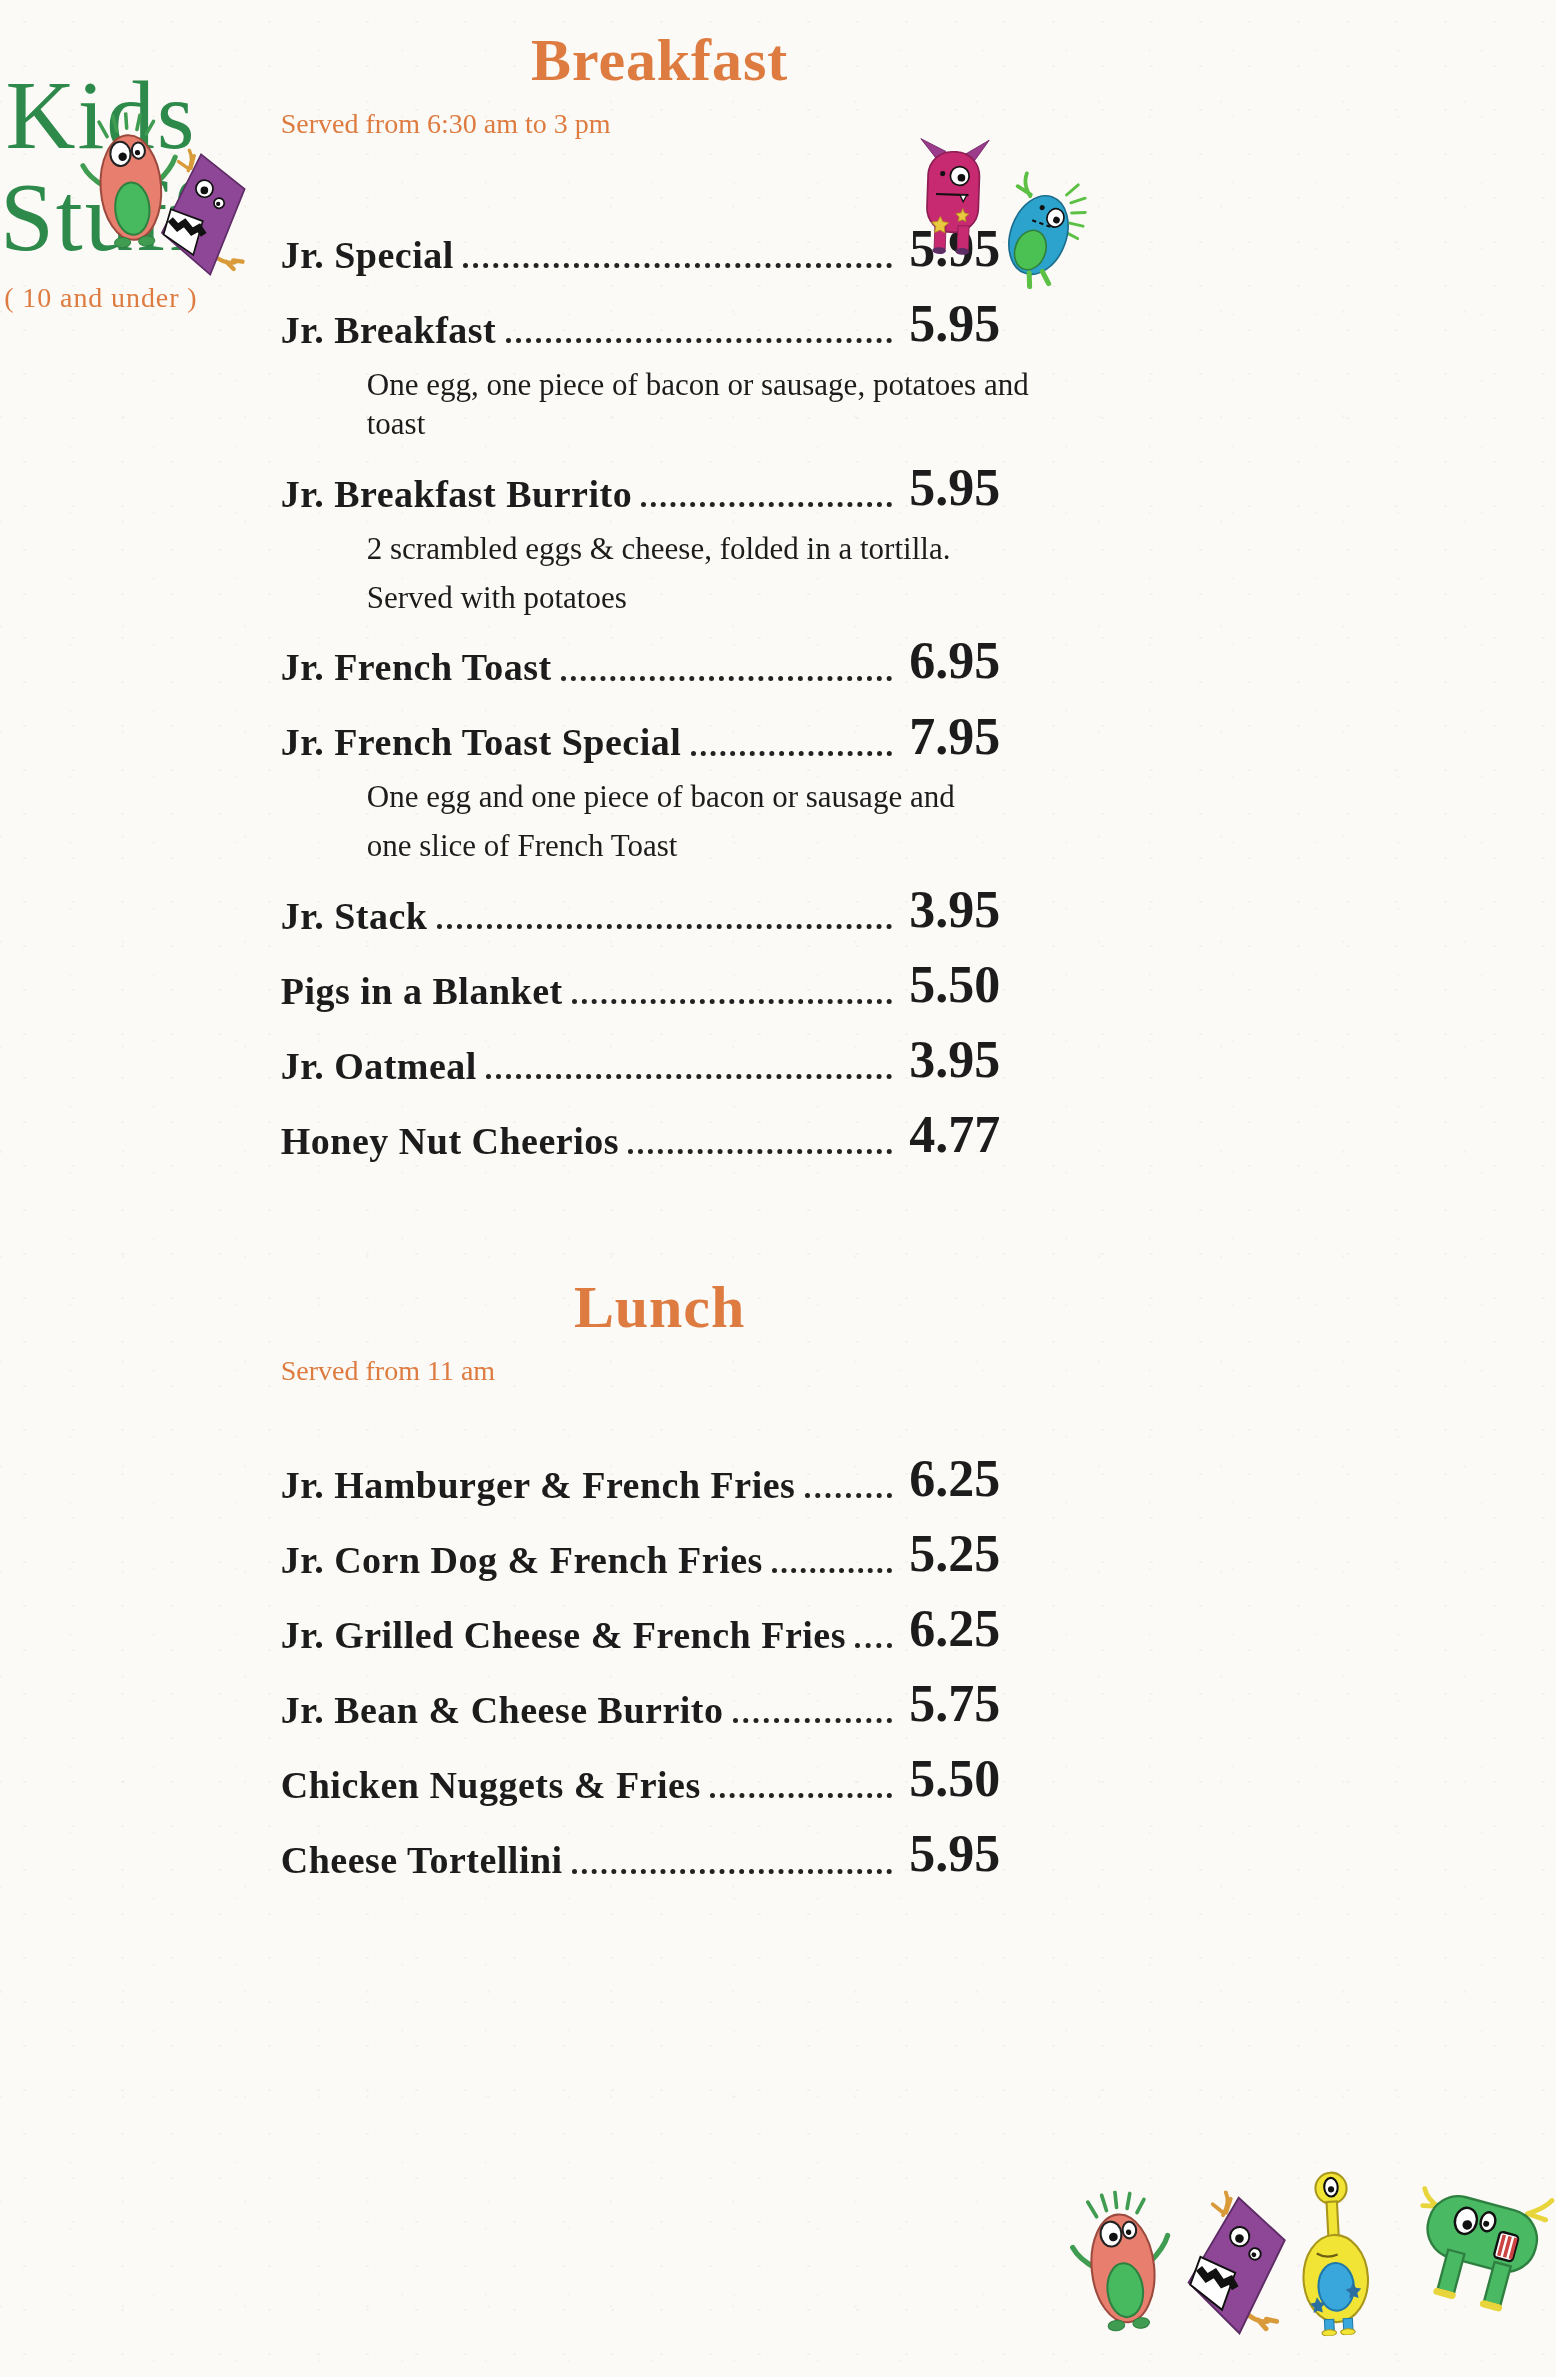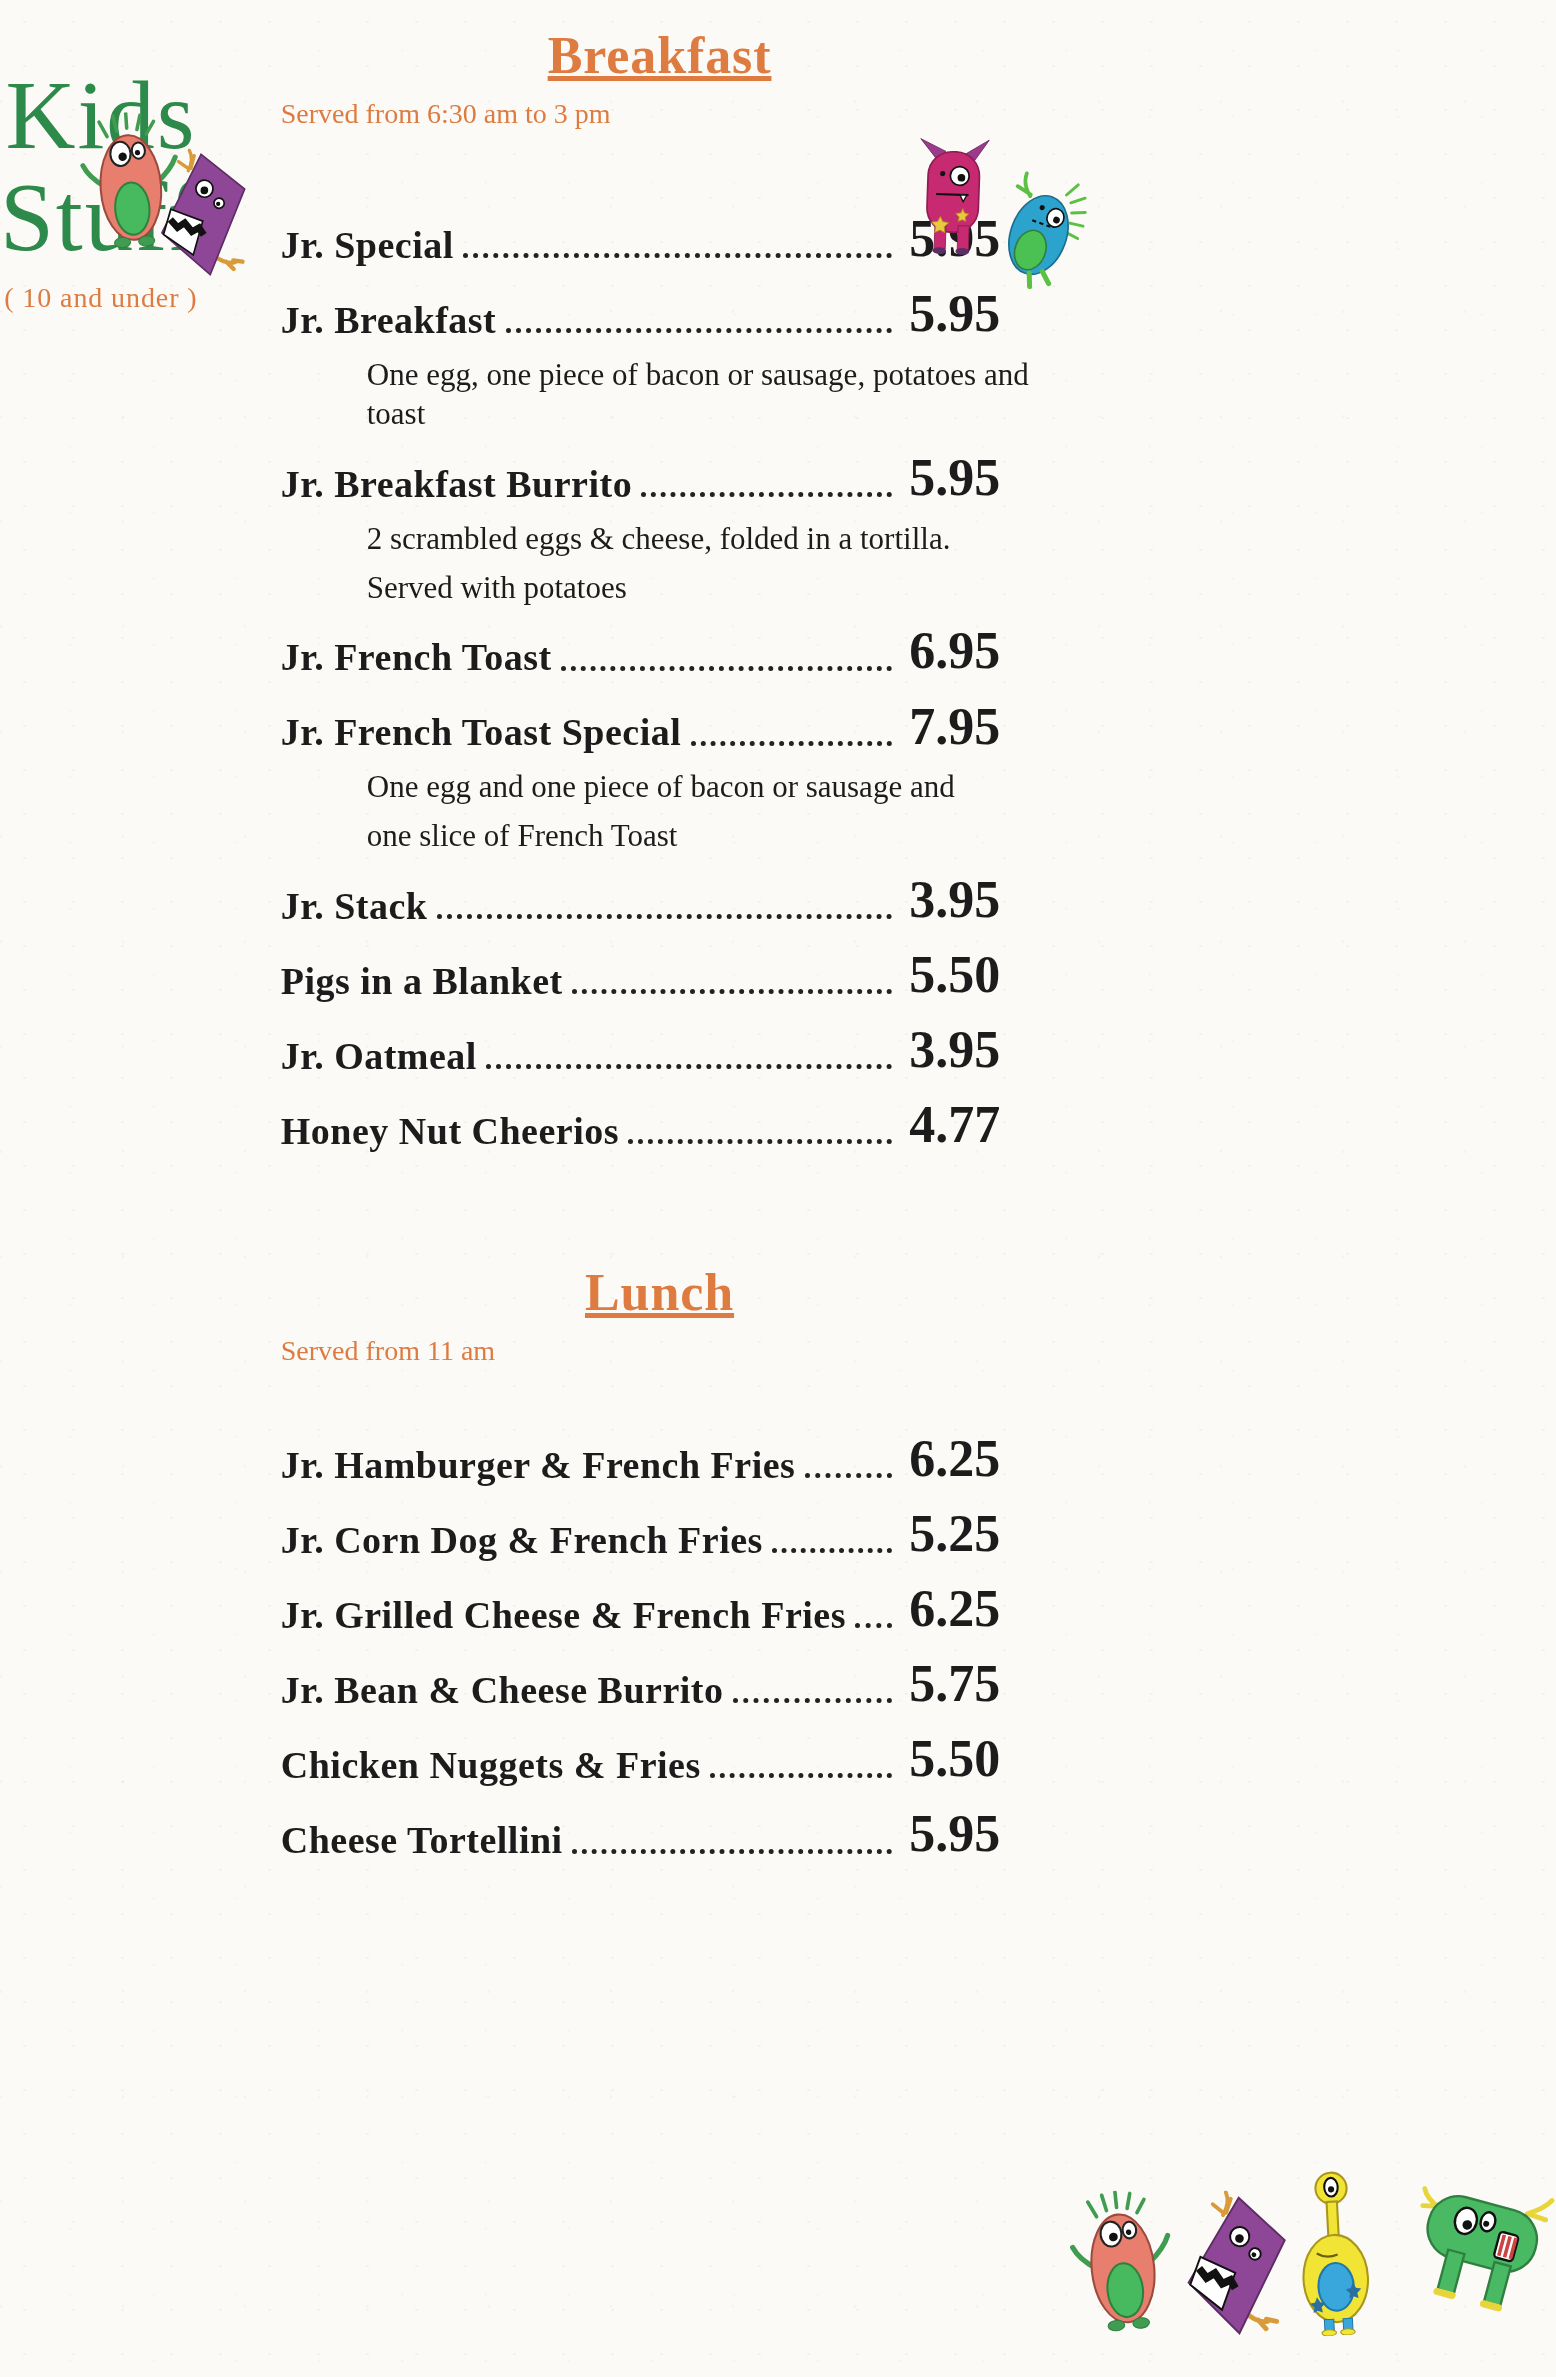--- a/index.html
+++ b/index.html
@@ -34,22 +34,22 @@
   .age-note{margin-top:13px;font-size:28px;color:var(--c-orange);letter-spacing:0.9px;}
   .monster{position:absolute;}
   .hm-coral  {left:80px;  top:112px; width:101px;height:141px; transform:rotate(-4deg);}
   .hm-purple {left:157px; top:149px; width:94px;height:129px; transform:rotate(3deg);}
   .hm-magenta{left:910px; top:138px; width:86px; height:120px; transform:rotate(2deg);}
   .hm-teal   {left:994px;top:166px; width:93px;height:127px; transform:rotate(6deg);}
   
   .content{width:1313px;margin:0 0 0 79px;}
   .menu-section{text-align:left;}
   .section-title{
-    text-align:center;font-size:52px;font-weight:600;
-    color:var(--c-orange);letter-spacing:0.9px;text-decoration:underline;
+    text-align:center;font-size:60px;font-weight:600;
+    color:var(--c-orange);letter-spacing:0.9px;
   }
   .section-served{text-align:left;font-size:28px;margin-top:13px;color:var(--c-orange);}
   .menu-section:first-child .section-title{margin-top:26px;}
   .items{margin-top:82px;}
   .menu-section:nth-child(2){margin-top:110px;}
   .menu-section:nth-child(2) .items{margin-top:65px;}
   .item-row{display:flex;align-items:flex-end;margin-bottom:20.5px;}
   .item-name{
     font-size:38px;font-weight:700;line-height:1.1;
     white-space:nowrap;letter-spacing:0.5px;

